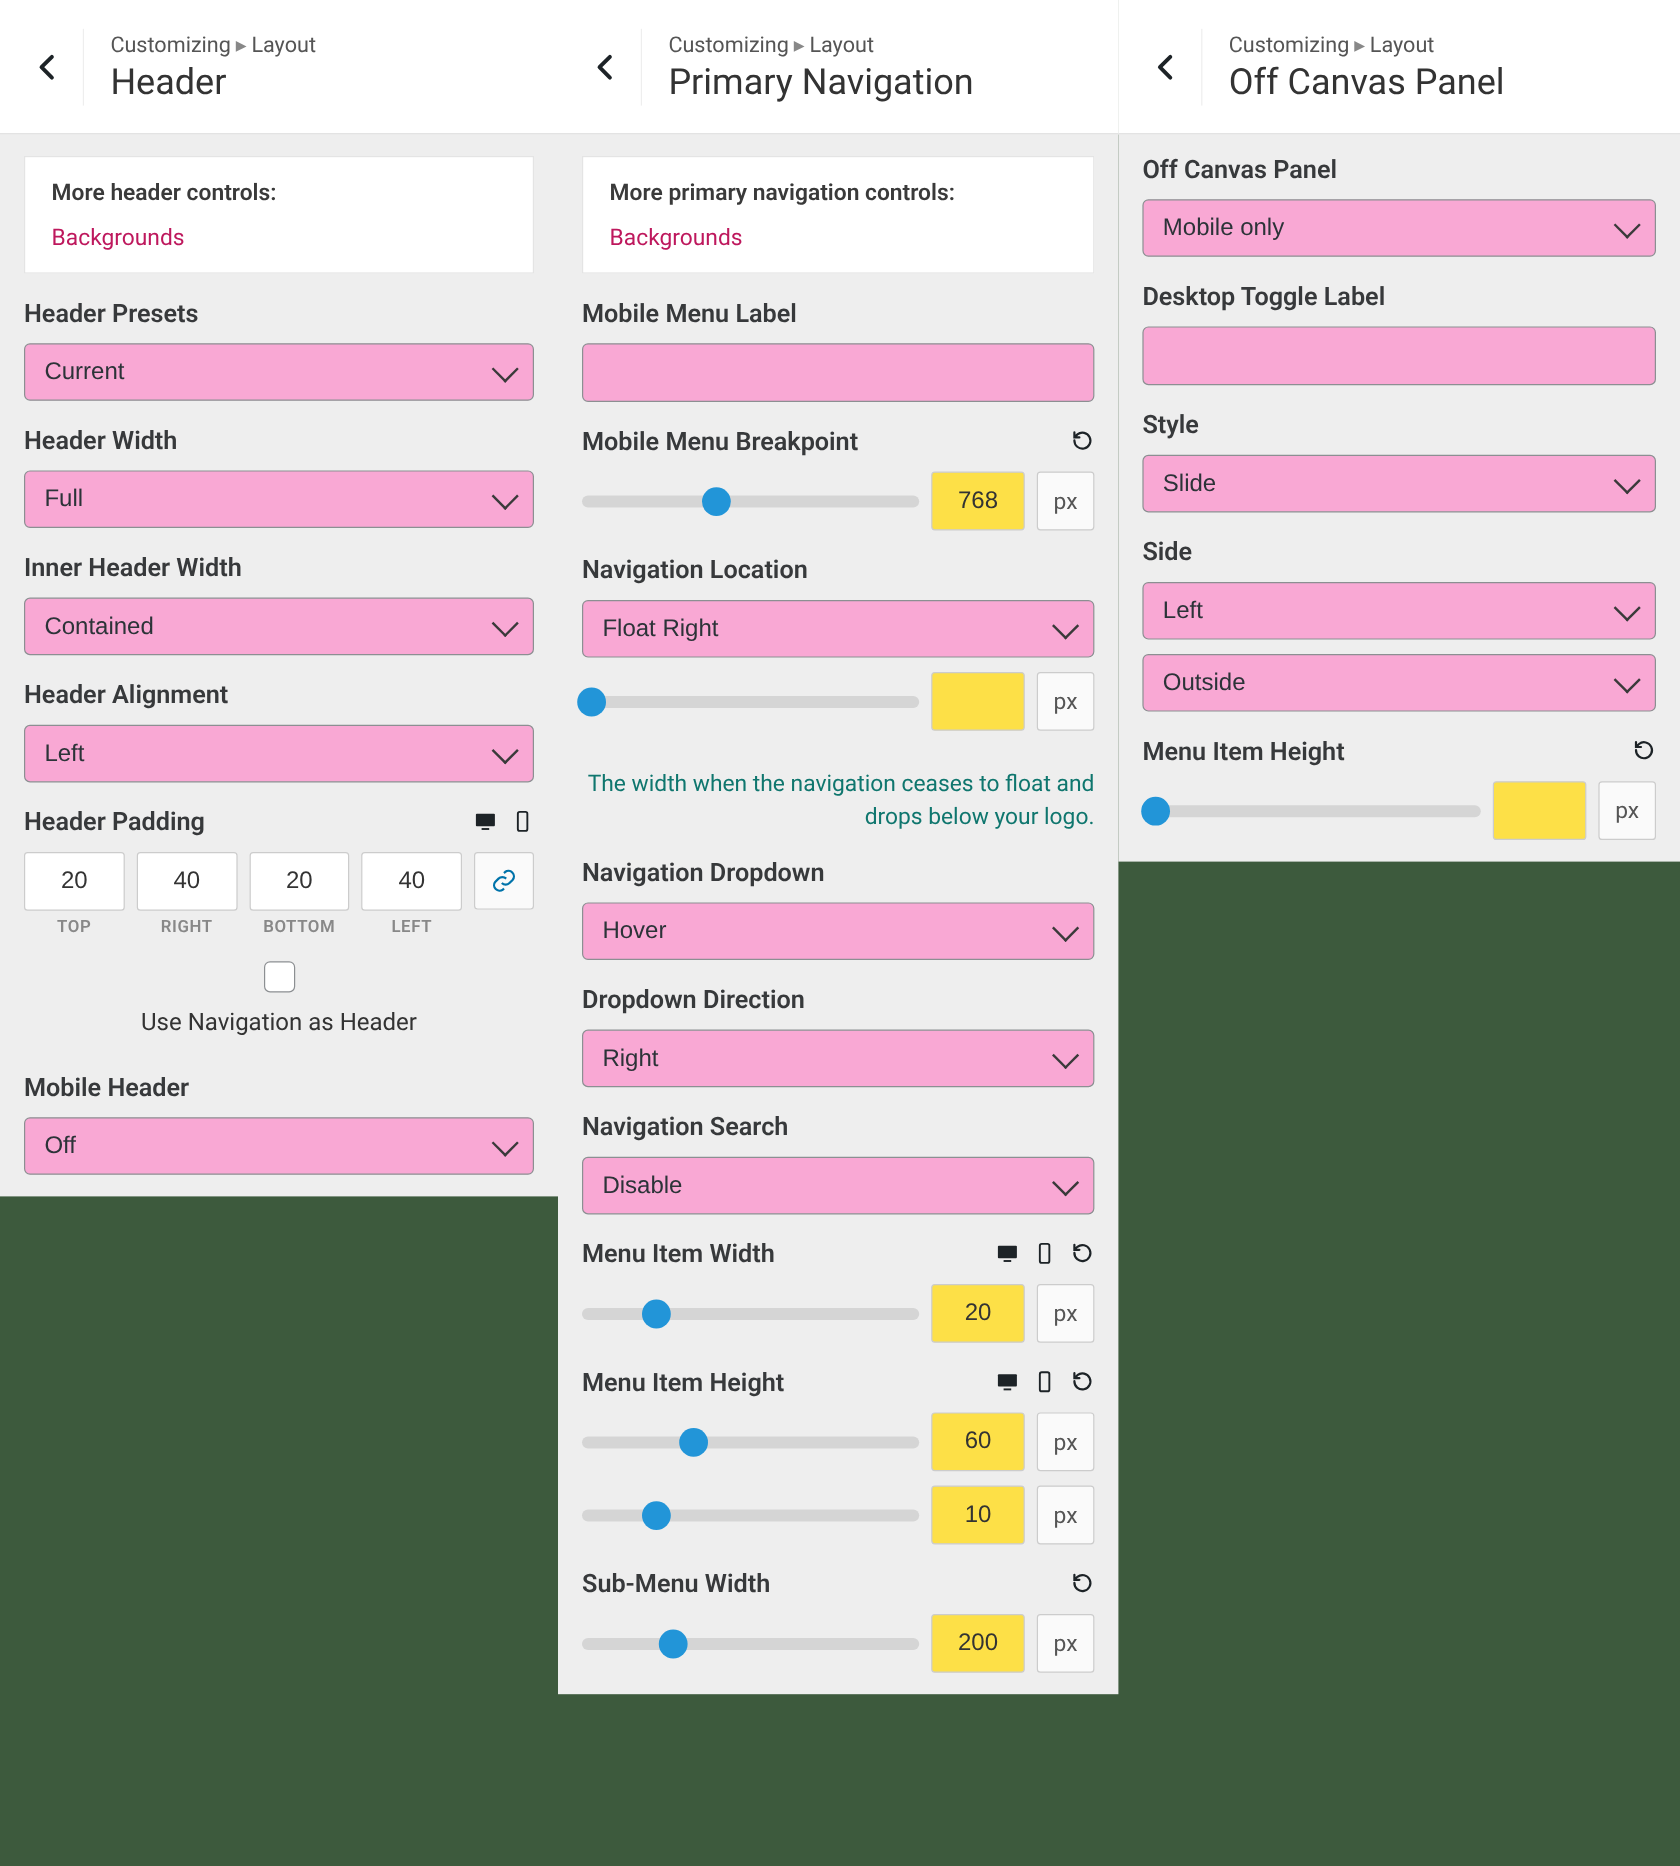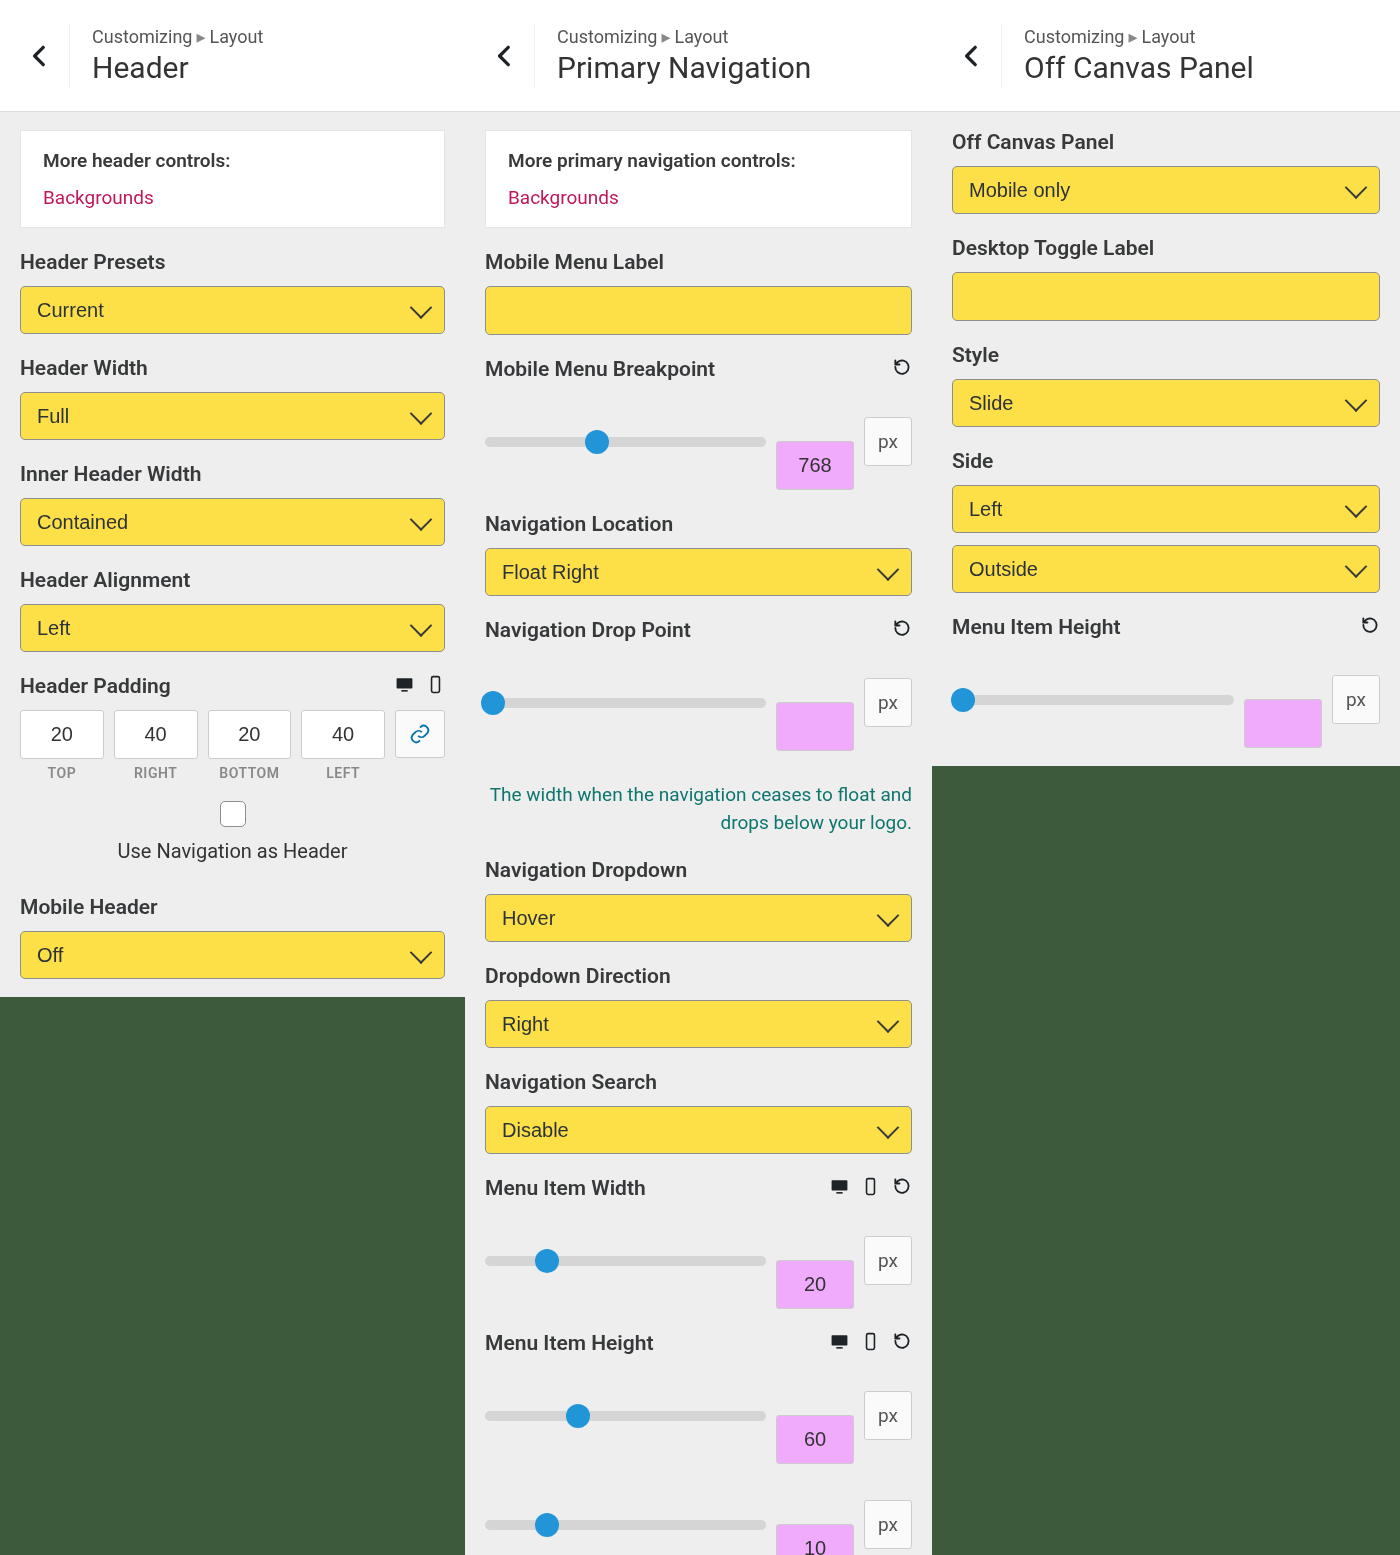--- a/index.html
+++ b/index.html
@@ -66,21 +66,21 @@
     display: flex;
     justify-content: space-between;
     align-items: center;
     margin-top: 10px;
   }
   .field-label-row .field-label { margin-top: 0; }
   .icon-group { display: flex; gap: 12px; align-items: center; }
   .icon-group svg { width: 19px; height: 19px; }
   .select, .text-input {
     width: 100%;
-    background: #fde047;
+    background: #f9a8d4;
     border: 1px solid #8c8f92;
     border-radius: 5px;
     padding: 12px 16px;
     font-size: 20px;
     color: #2c3338;
     appearance: none;
     position: relative;
   }
   .select-wrap { position: relative; }
   .select-wrap::after {
@@ -109,28 +109,27 @@
   .slider .thumb {
     position: absolute;
     width: 24px; height: 24px;
     background: #2295d8;
     border-radius: 50%;
     top: 50%;
     transform: translate(-50%, -50%);
   }
   .num-input {
     width: 78px;
-    background: #f0abfc;
+    background: #fde047;
     border: 1px solid #ccc;
     border-radius: 3px;
     padding: 12px 8px;
     font-size: 20px;
     text-align: center;
     color: #333;
-    margin-top: 48px;
   }
   .unit-box {
     width: 48px;
     background: #fafafa;
     border: 1px solid #ccc;
     border-radius: 3px;
     padding: 12px 4px;
     font-size: 19px;
     text-align: center;
     color: #555;
@@ -283,26 +282,20 @@
       <div class="slider">
           <div class="thumb" style="left:40%"></div>
         </div>
       <input class="num-input" value="768" style="">
       <div class="unit-box">px</div>
     </div>
 
     <div class="field-label">Navigation Location</div>
     <div class="select-wrap"><select class="select"><option>Float Right</option></select></div>
 
-    <div class="field-label-row">
-      <div class="field-label">Navigation Drop Point</div>
-      <span class="reset-icon"><svg viewBox="0 0 24 24">
-            <path d="M4 12a8 8 0 1 0 3-6L4 9M4 4v5h5" stroke="#1d2327" stroke-width="2.2" fill="none" stroke-linecap="round"></path>
-          </svg></span>
-    </div>
     <div class="slider-row">
       <div class="slider">
           <div class="thumb" style="left:3%"></div>
         </div>
       <input class="num-input" value="" style="">
       <div class="unit-box">px</div>
     </div>
     <div class="help-text">The width when the navigation ceases to float and drops below your logo.</div>
 
     <div class="field-label">Navigation Dropdown</div>

